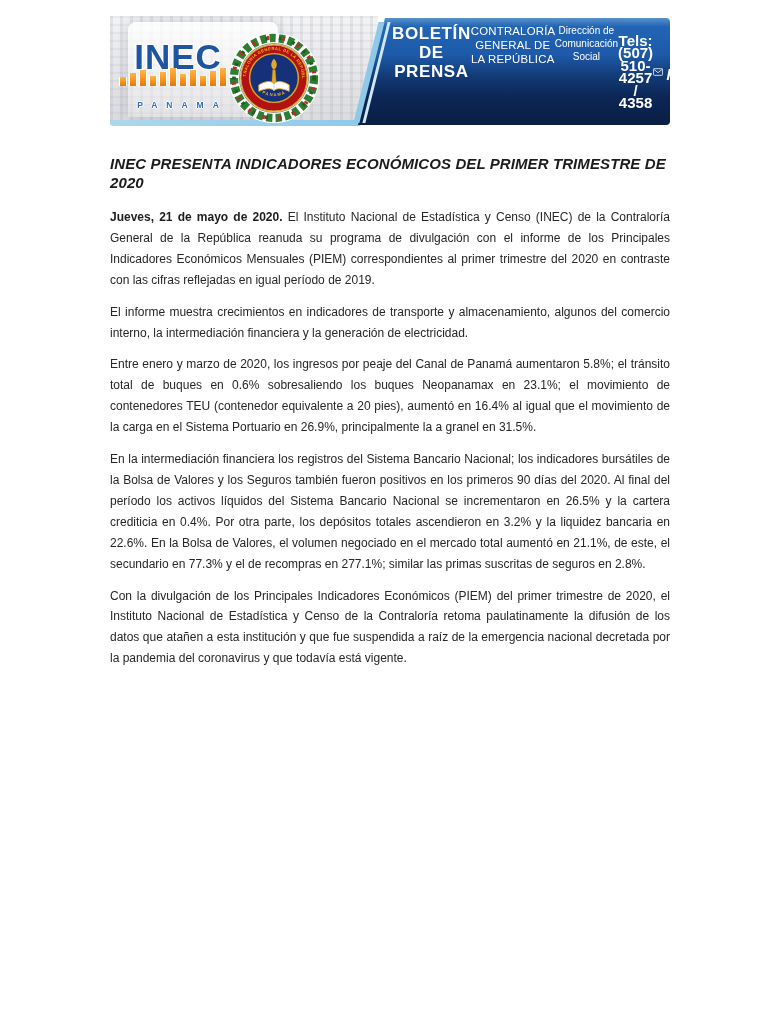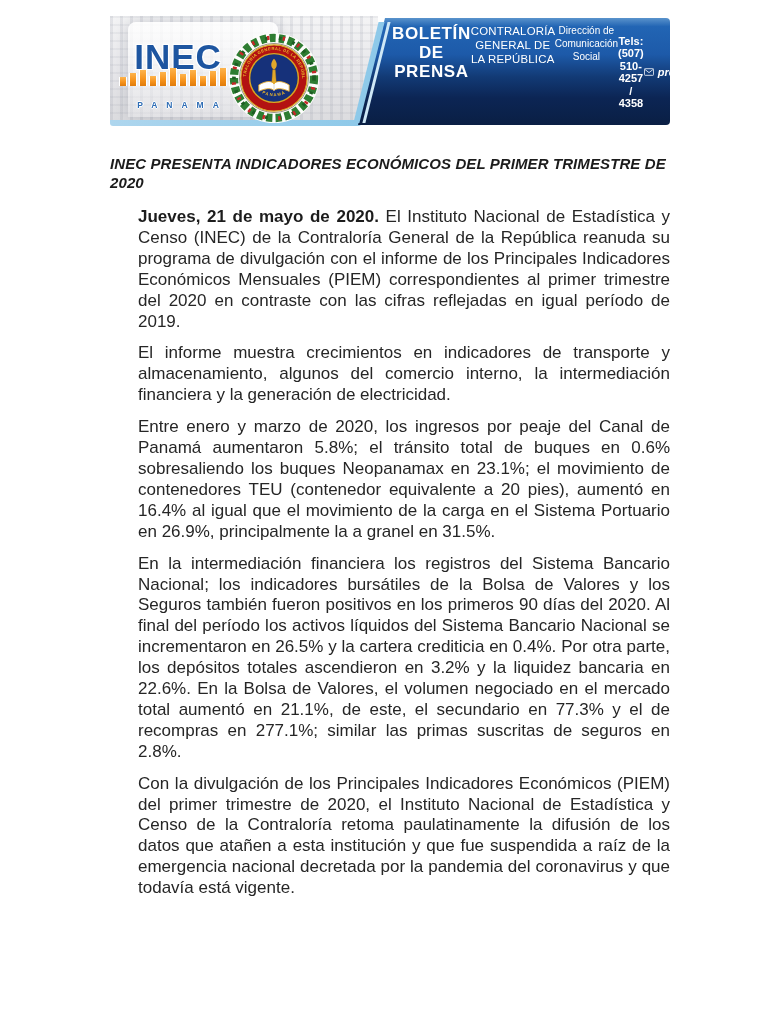--- a/index.html
+++ b/index.html
@@ -68,41 +68,41 @@
   .stripe.s1 { left:8px;  width:6px; background:#8ec9e9; }
   .stripe.s2 { left:17px; width:3px; background:#cfe8f6; }
   .banner-content {
     position:absolute; inset:0; padding:6px 6px 5px 34px; text-align:center; color:#fff;
     display:flex; flex-direction:row;
   }
   .b-title { font-weight:bold; font-size:17px; letter-spacing:.6px; line-height:19px; }
   .b-sub   { font-size:11.4px; line-height:14px; letter-spacing:.2px; }
   .b-dept  { font-size:10px; line-height:13px; }
   .b-gap   { flex:1; }
-  .b-line  { font-weight:bold; font-size:11px; line-height:12.5px;
+  .b-line  { font-weight:bold; font-size:15px; line-height:12.5px;
              display:flex; align-items:center; justify-content:center; gap:4px; }
   .b-line .ic { display:inline-flex; align-items:center; }
   .b-line a { color:#fff; text-decoration:none;font-style:italic; }
 
   
   .swoosh {
     position:absolute; left:0; bottom:2px; width:252px; height:6px;
     background:linear-gradient(90deg,#aed6ee,#8ec9e9);
     border-radius:0 0 4px 3px; z-index:1;
   }
 
   
   .content { position:absolute; left:110px; top:155px; width:560px; }
   h1.doc-title {
     font-size:15px; line-height:18.5px; font-weight:bold; color:#1c1c1c;
     margin-bottom:15px; letter-spacing:.1px;font-style:italic;
   }
   .content p {
-    font-size:17px; line-height:20.9px; text-align:justify;
-    color:#262626; margin-bottom:11px;margin-left:28px;
+    font-size:12px; line-height:20.9px; text-align:justify;
+    color:#262626; margin-bottom:11px;
   }
   .content p strong { color:#1c1c1c; }
   .content p.gap-lg { margin-top:9px; }
 </style>
 </head>
 <body>
 
 <div class="page">
 
   <header class="masthead">

